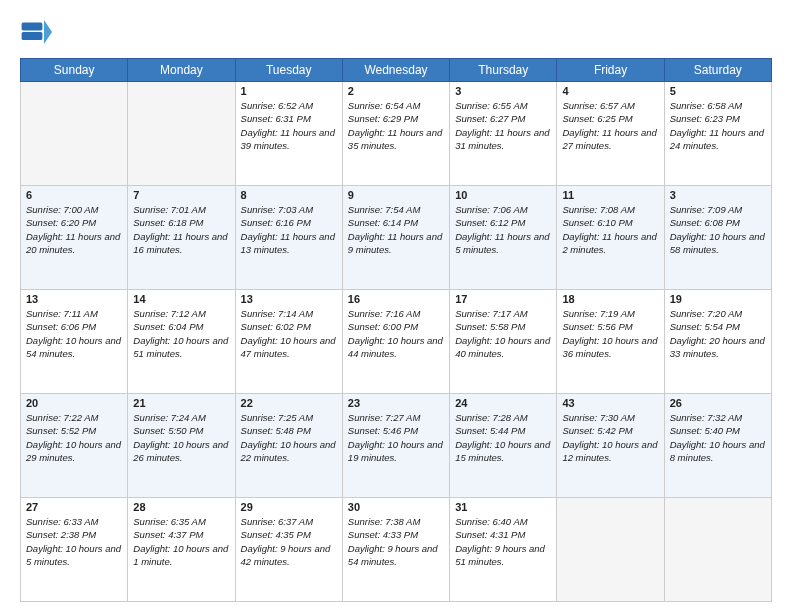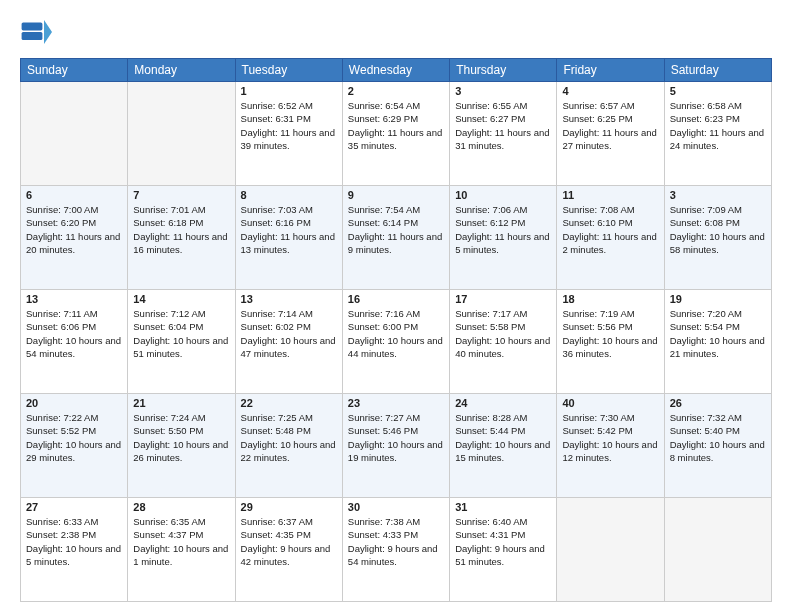--- a/index.html
+++ b/index.html
@@ -55,21 +55,21 @@
     }
     .calendar {
       flex: 1;
       border-collapse: collapse;
       width: 100%;
       border: 1px solid #ccc;
     }
     .calendar th {
       background-color: #3a7abf;
       color: #fff;
-      text-align: left;
+      text-align: center;
       padding: 4px 6px;
       font-size: 12px;
       border: 1px solid #2a5a9f;
       font-weight: normal;
     }
     .calendar td {
       vertical-align: top;
       border: 1px solid #ccc;
       padding: 3px 5px;
       font-size: 9.5px;
@@ -85,20 +85,21 @@
       background: #f0f5fb;
     }
     .day-num {
       font-size: 11px;
       font-weight: bold;
       display: block;
       margin-bottom: 2px;
     }
     .day-info {
       line-height: 1.4;
+      font-style: italic;
     }
   </style>
 </head>
 <body>
 
 <div class="page">
   <div class="header">
     <div class="logo">
       <svg class="logo-icon" viewBox="0 0 40 40" width="40" height="40">
         <rect x="2" y="8" width="26" height="10" rx="2" fill="#2a6db5"></rect>
@@ -278,21 +279,21 @@
             <span>Sunrise: 7:19 AM</span><br>
             <span>Sunset: 5:56 PM</span><br>
             <span>Daylight: 10 hours and 36 minutes.</span>
           </div>
         </td>
           <td>
           <span class="day-num">19</span>
           <div class="day-info">
             <span>Sunrise: 7:20 AM</span><br>
             <span>Sunset: 5:54 PM</span><br>
-            <span>Daylight: 10 hours and 21 minutes.</span>
+            <span>Daylight: 20 hours and 33 minutes.</span>
           </div>
         </td>
         </tr>
         <tr>
           <td>
           <span class="day-num">20</span>
           <div class="day-info">
             <span>Sunrise: 7:22 AM</span><br>
             <span>Sunset: 5:52 PM</span><br>
             <span>Daylight: 10 hours and 29 minutes.</span>
@@ -318,27 +319,27 @@
           <span class="day-num">23</span>
           <div class="day-info">
             <span>Sunrise: 7:27 AM</span><br>
             <span>Sunset: 5:46 PM</span><br>
             <span>Daylight: 10 hours and 19 minutes.</span>
           </div>
         </td>
           <td>
           <span class="day-num">24</span>
           <div class="day-info">
-            <span>Sunrise: 8:28 AM</span><br>
+            <span>Sunrise: 7:28 AM</span><br>
             <span>Sunset: 5:44 PM</span><br>
             <span>Daylight: 10 hours and 15 minutes.</span>
           </div>
         </td>
           <td>
-          <span class="day-num">40</span>
+          <span class="day-num">43</span>
           <div class="day-info">
             <span>Sunrise: 7:30 AM</span><br>
             <span>Sunset: 5:42 PM</span><br>
             <span>Daylight: 10 hours and 12 minutes.</span>
           </div>
         </td>
           <td>
           <span class="day-num">26</span>
           <div class="day-info">
             <span>Sunrise: 7:32 AM</span><br>

